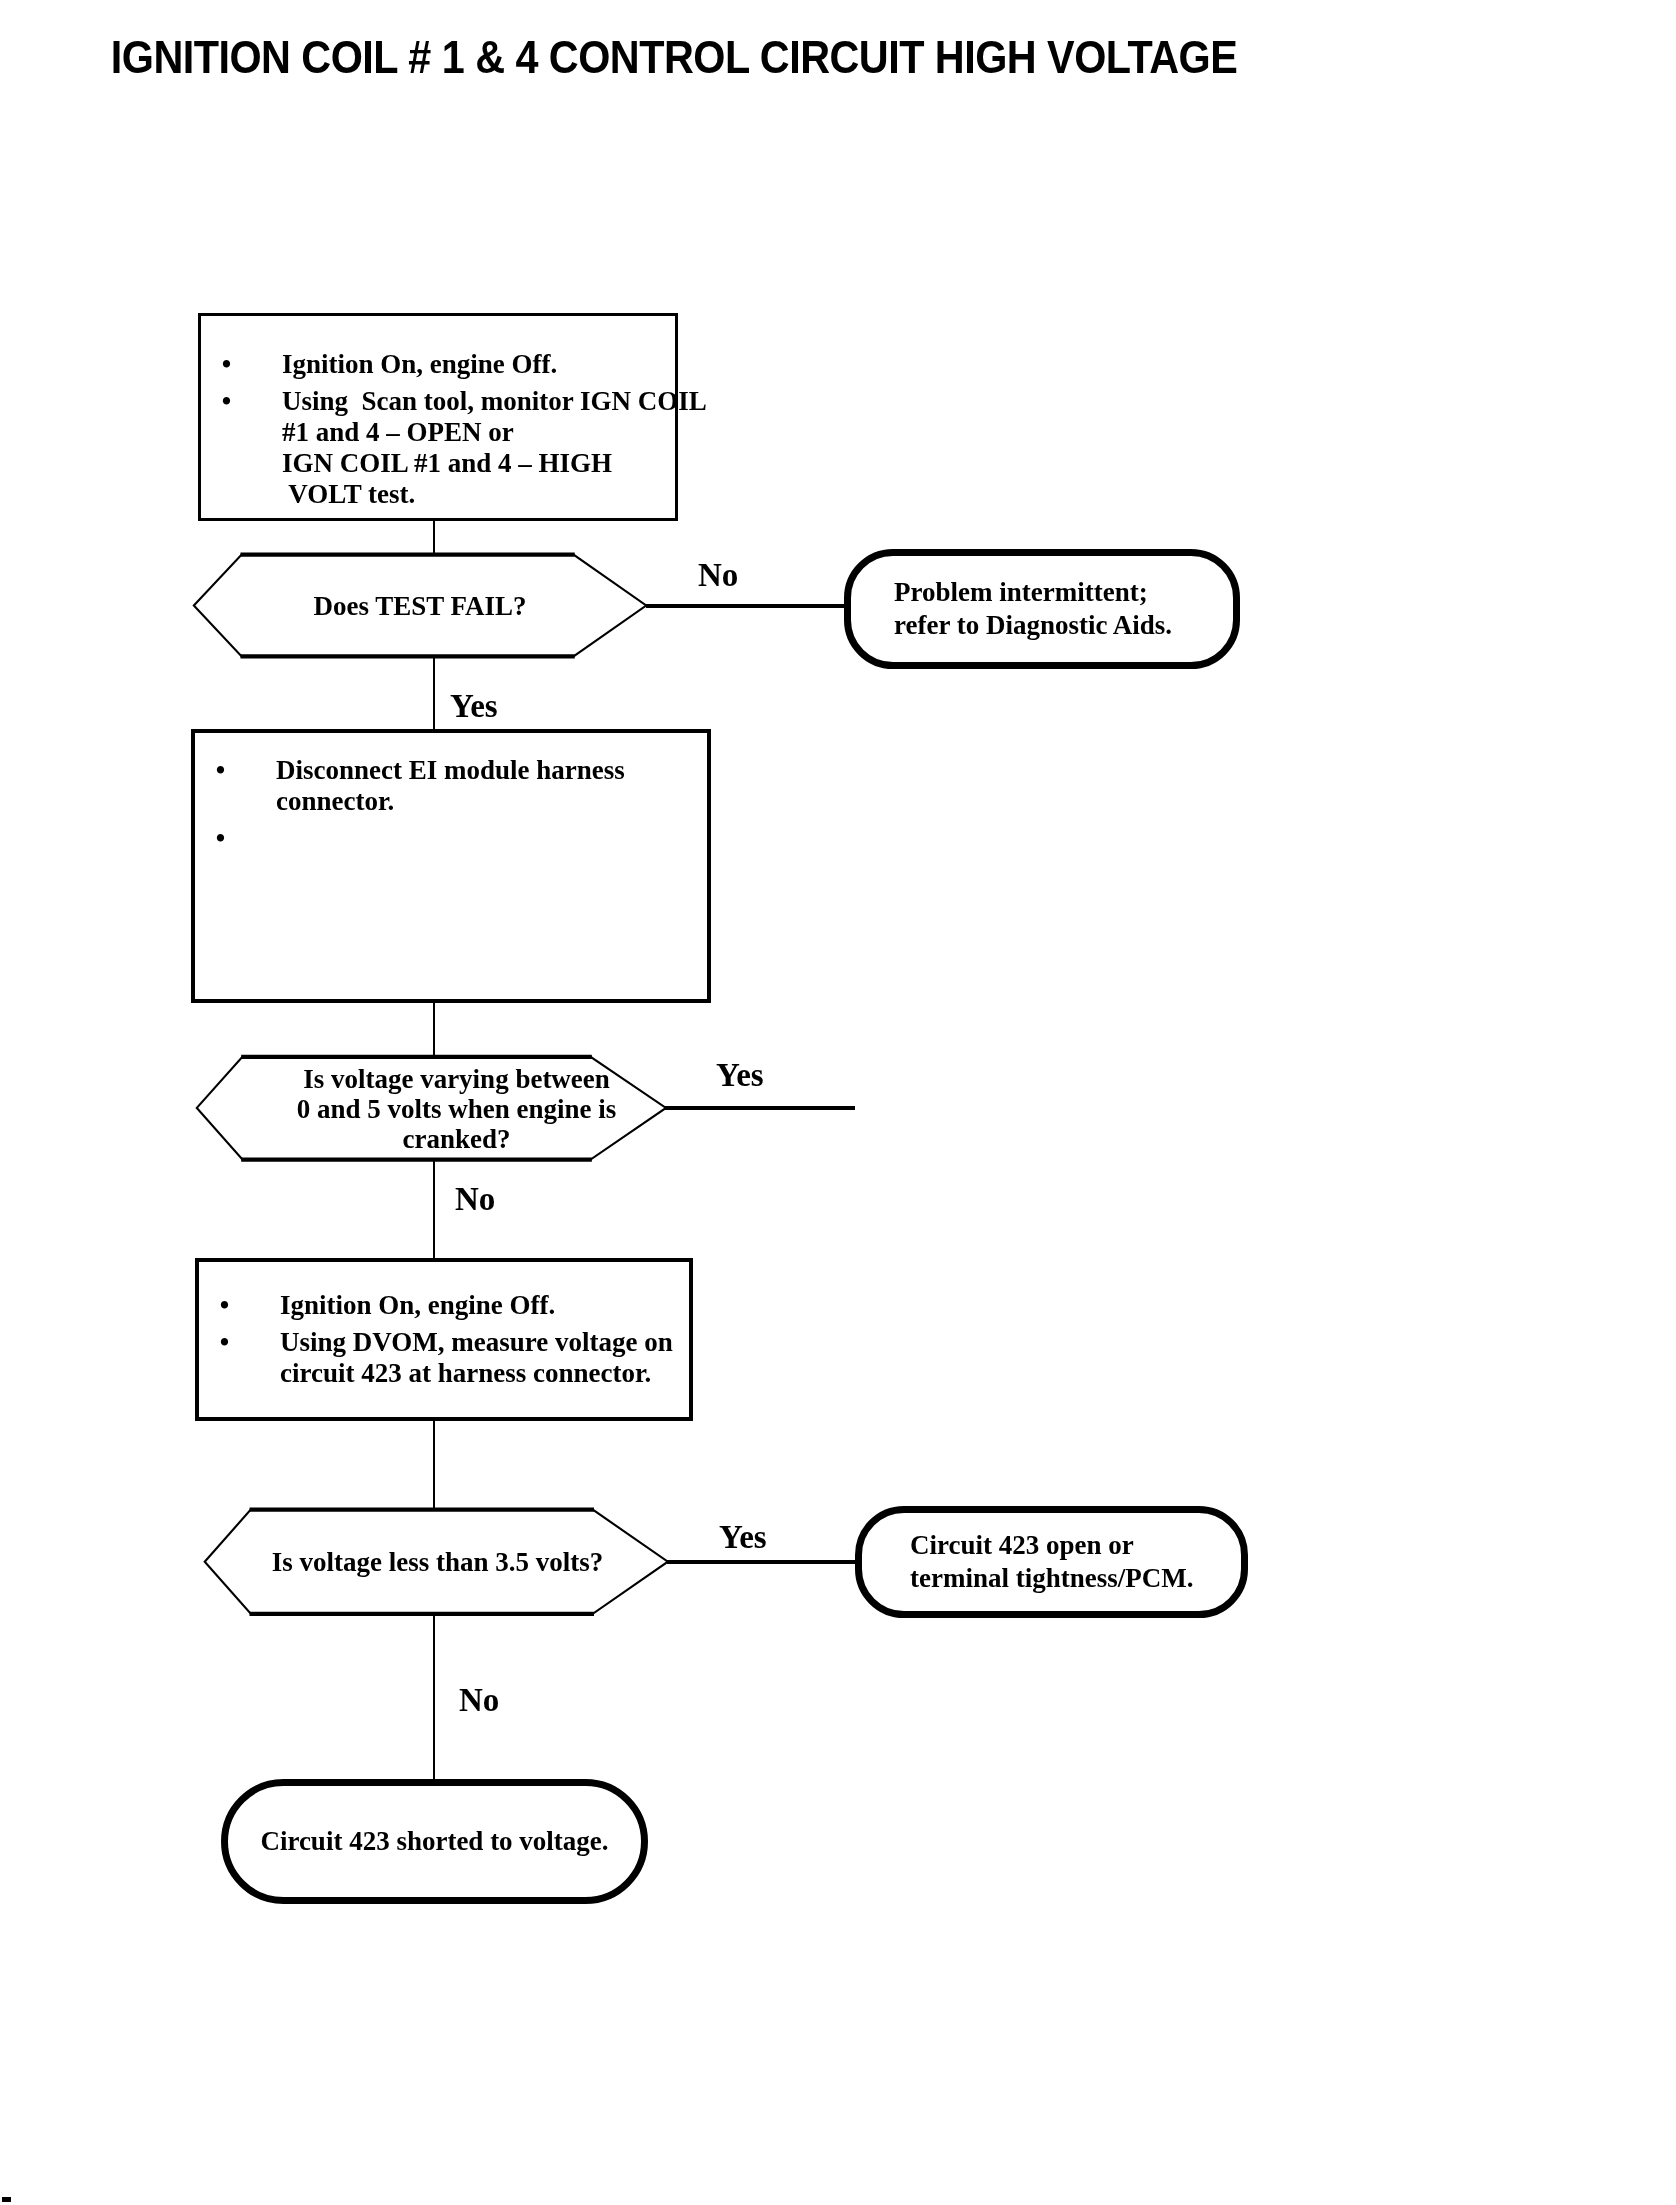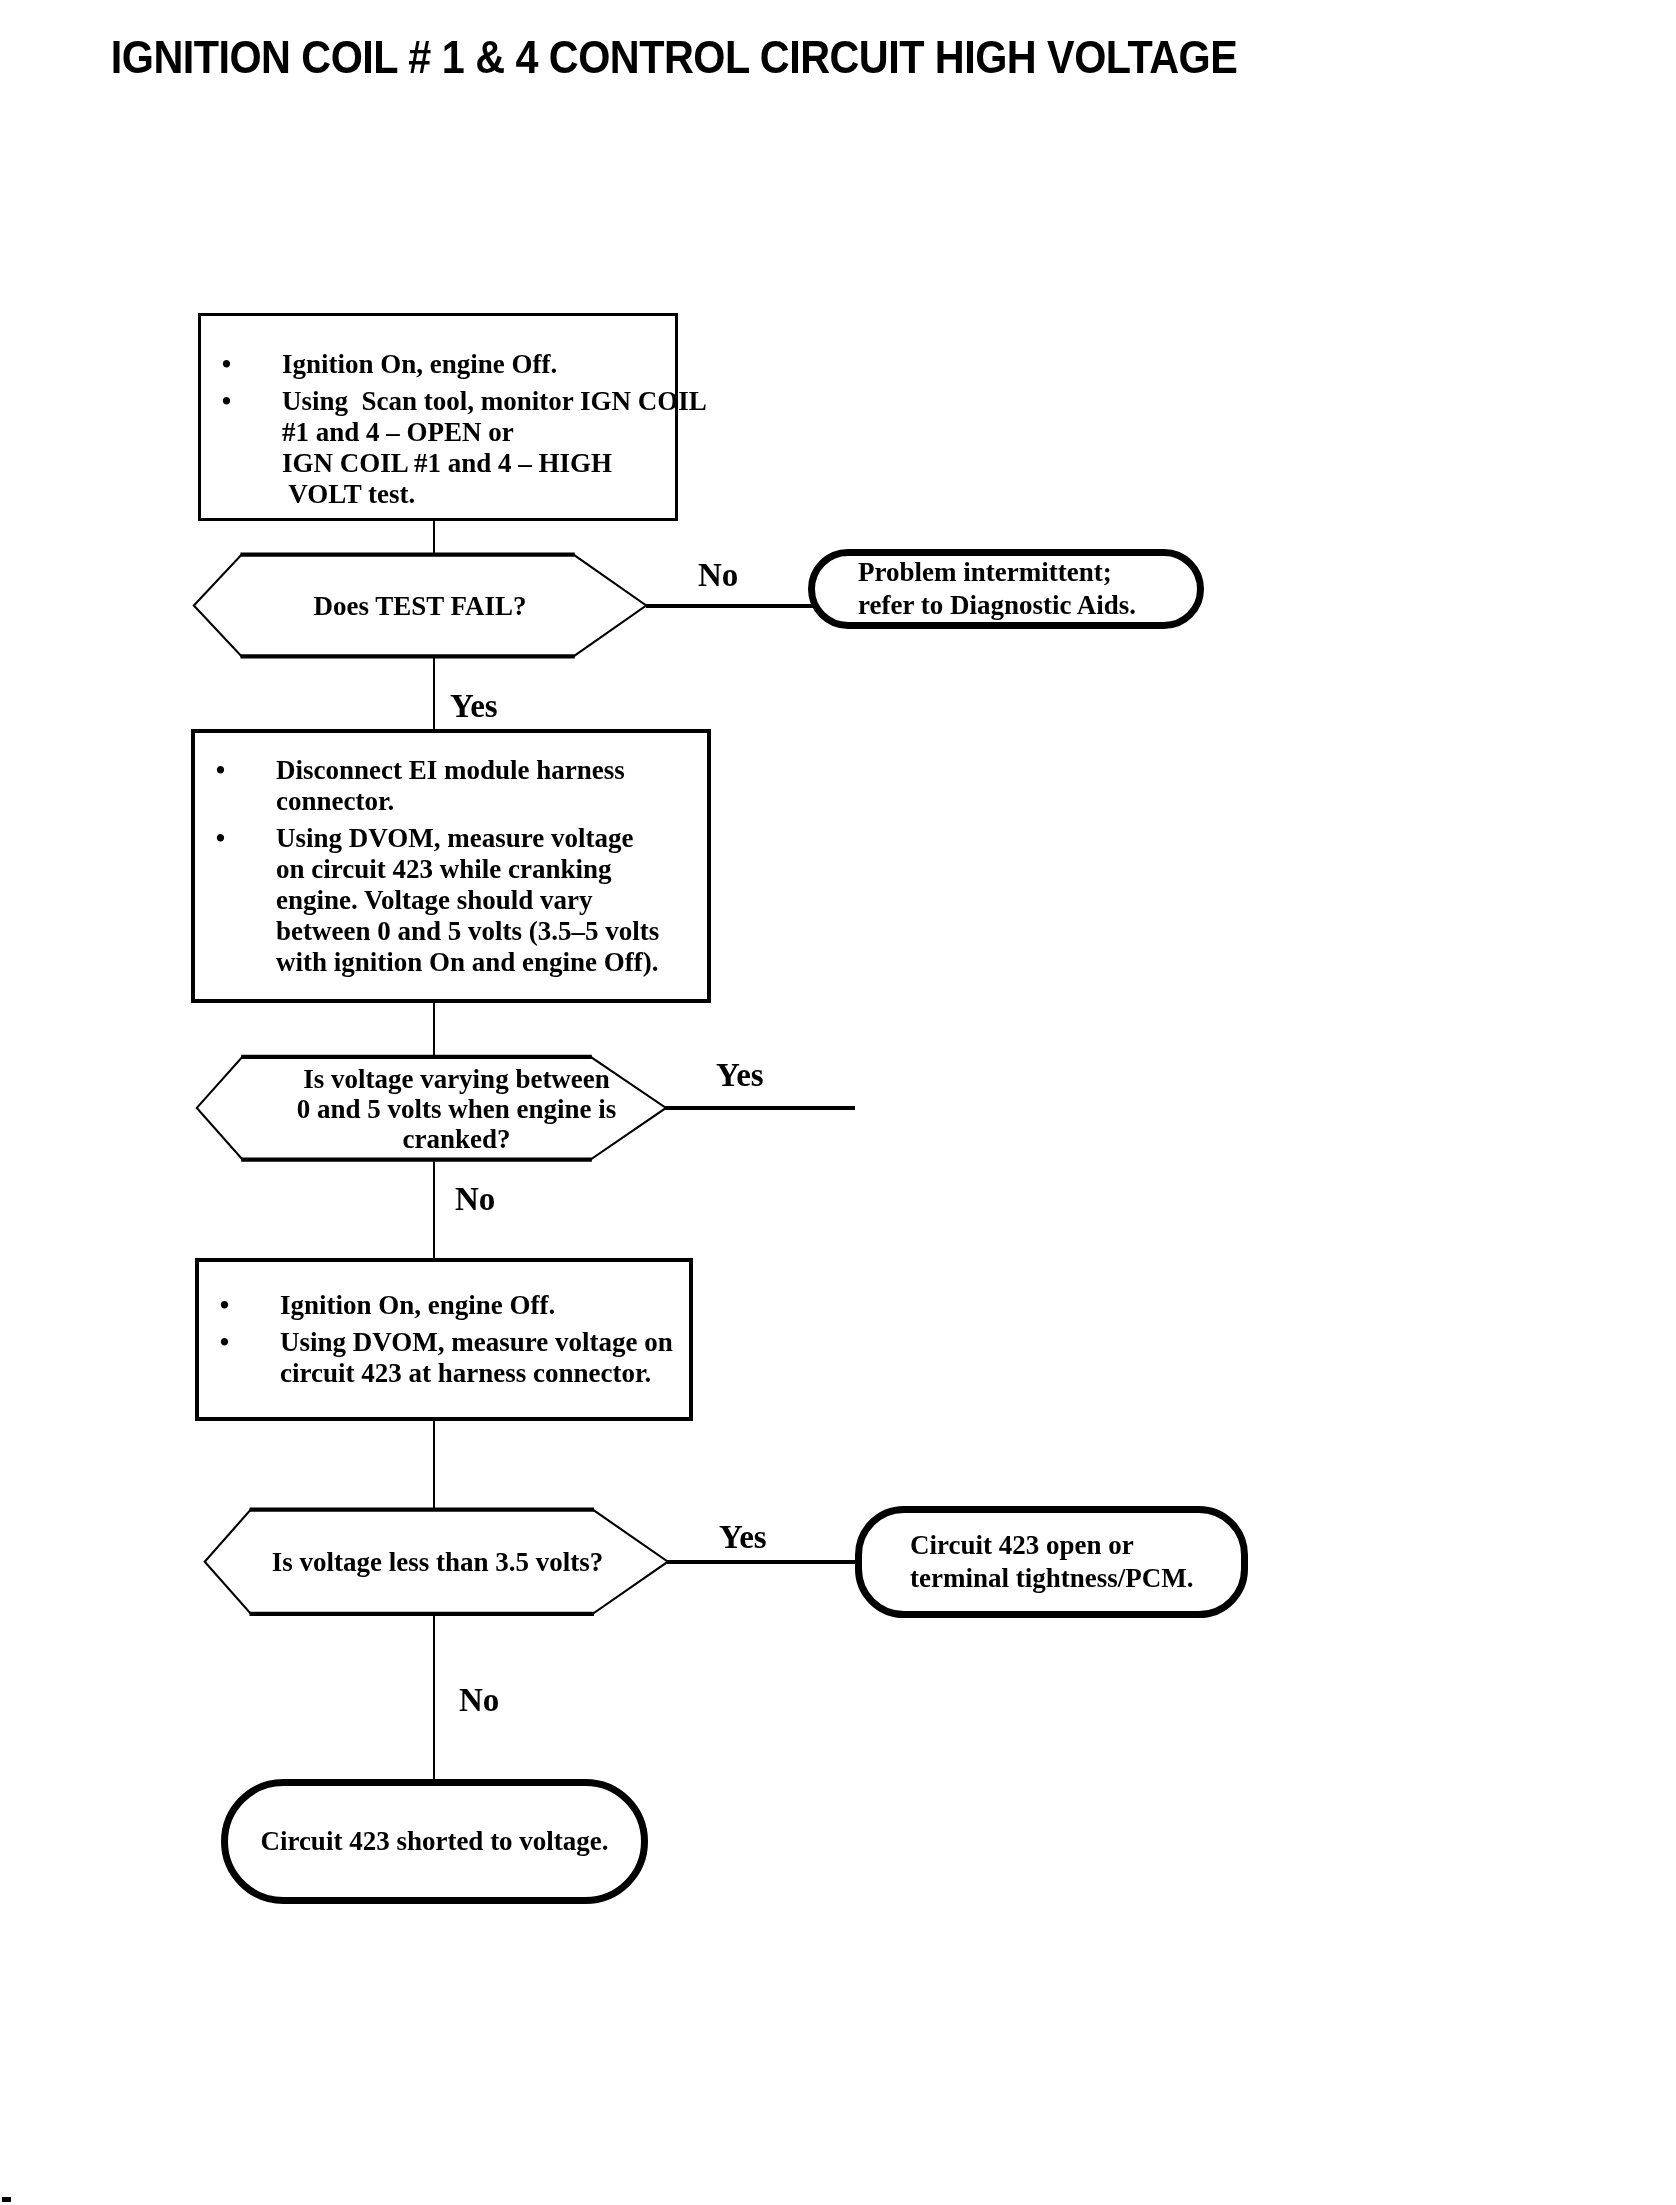--- a/index.html
+++ b/index.html
@@ -159,43 +159,36 @@
     <svg width="458" height="109" viewBox="0 0 753 180">
       <polygon points="3,90 82,6 630,6 750,90 630,174 82,174" fill="#ffffff" stroke="#000000" stroke-width="3.5"></polygon>
       <line x1="80" y1="6" x2="632" y2="6" stroke="#000000" stroke-width="7"></line>
       <line x1="80" y1="174" x2="632" y2="174" stroke="#000000" stroke-width="7"></line>
     </svg>
     <div class="txt">
         <div>Does TEST FAIL?</div>
       </div>
   </div>
 
-  <div class="result" style="left:808px; top:549px; width:396px; height:80px; padding-left:43px;">
+  <div class="result" style="left:844px; top:549px; width:396px; height:120px; padding-left:43px;">
       <div>Problem intermittent;</div>
       <div>refer to Diagnostic Aids.</div>
     </div>
 
   <div class="proc" style="left:191px; top:729px; width:520px; height:274px; border-width:4.3px;">
     <div class="inner" style="padding-top:22px;">
       <div class="li">
         <span class="dot">•</span>
         <div class="lines">
             <div>Disconnect EI module harness</div>
             <div>connector.</div>
           </div>
       </div>
       <div class="li">
         <span class="dot">•</span>
-        <div class="lines">
-            <div>Using DVOM, measure voltage</div>
-            <div>on circuit 423 while cranking</div>
-            <div>engine. Voltage should vary</div>
-            <div>between 0 and 5 volts (3.5–5 volts</div>
-            <div>with ignition On and engine Off).</div>
-          </div>
       </div>
     </div>
   </div>
 
   <div class="hex" style="left:195px; top:1053px; width:474px; height:111px;">
     <svg width="474" height="111" viewBox="0 0 780 182">
       <polygon points="3,90 78,6 651,6 775,90 651,175 78,175" fill="#ffffff" stroke="#000000" stroke-width="3.5"></polygon>
       <line x1="76" y1="6" x2="653" y2="6" stroke="#000000" stroke-width="7"></line>
       <line x1="76" y1="175" x2="653" y2="175" stroke="#000000" stroke-width="7"></line>
     </svg>

